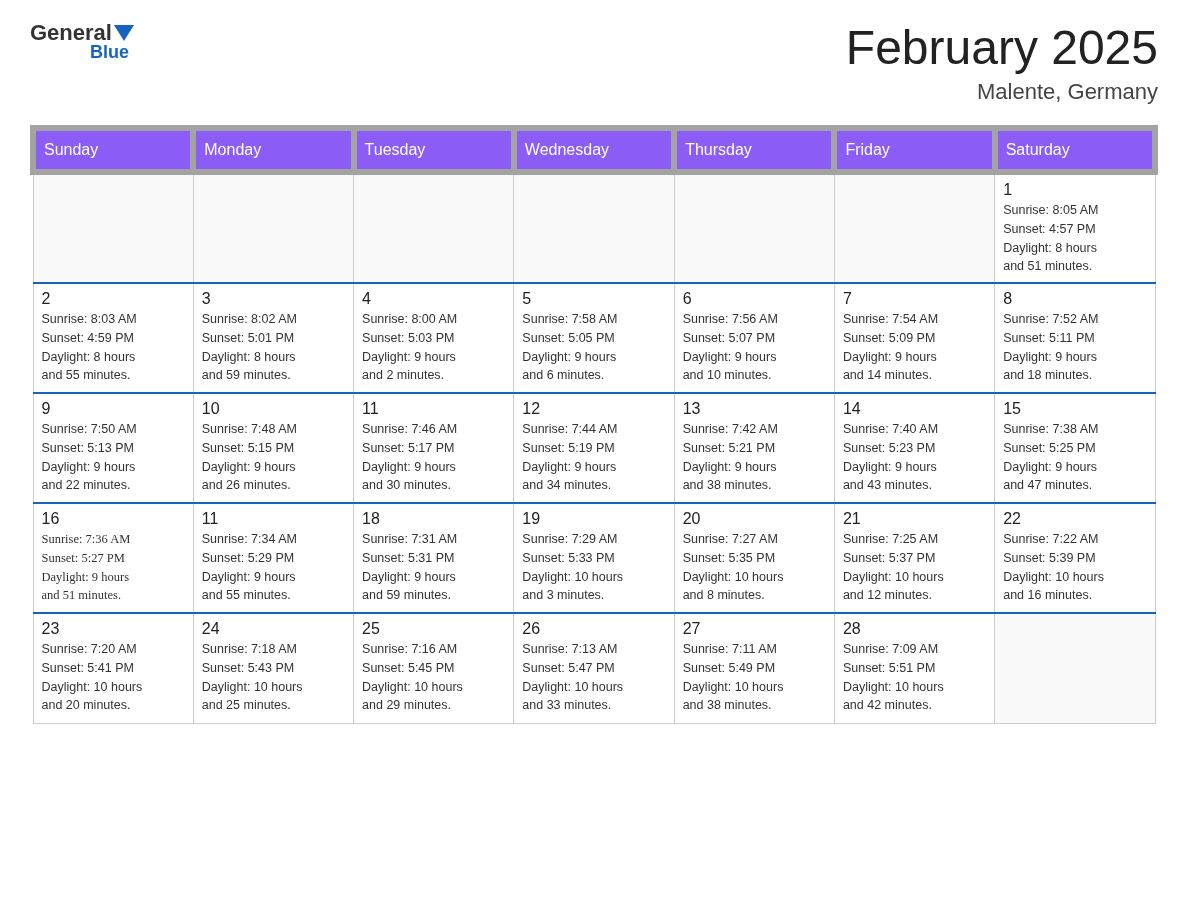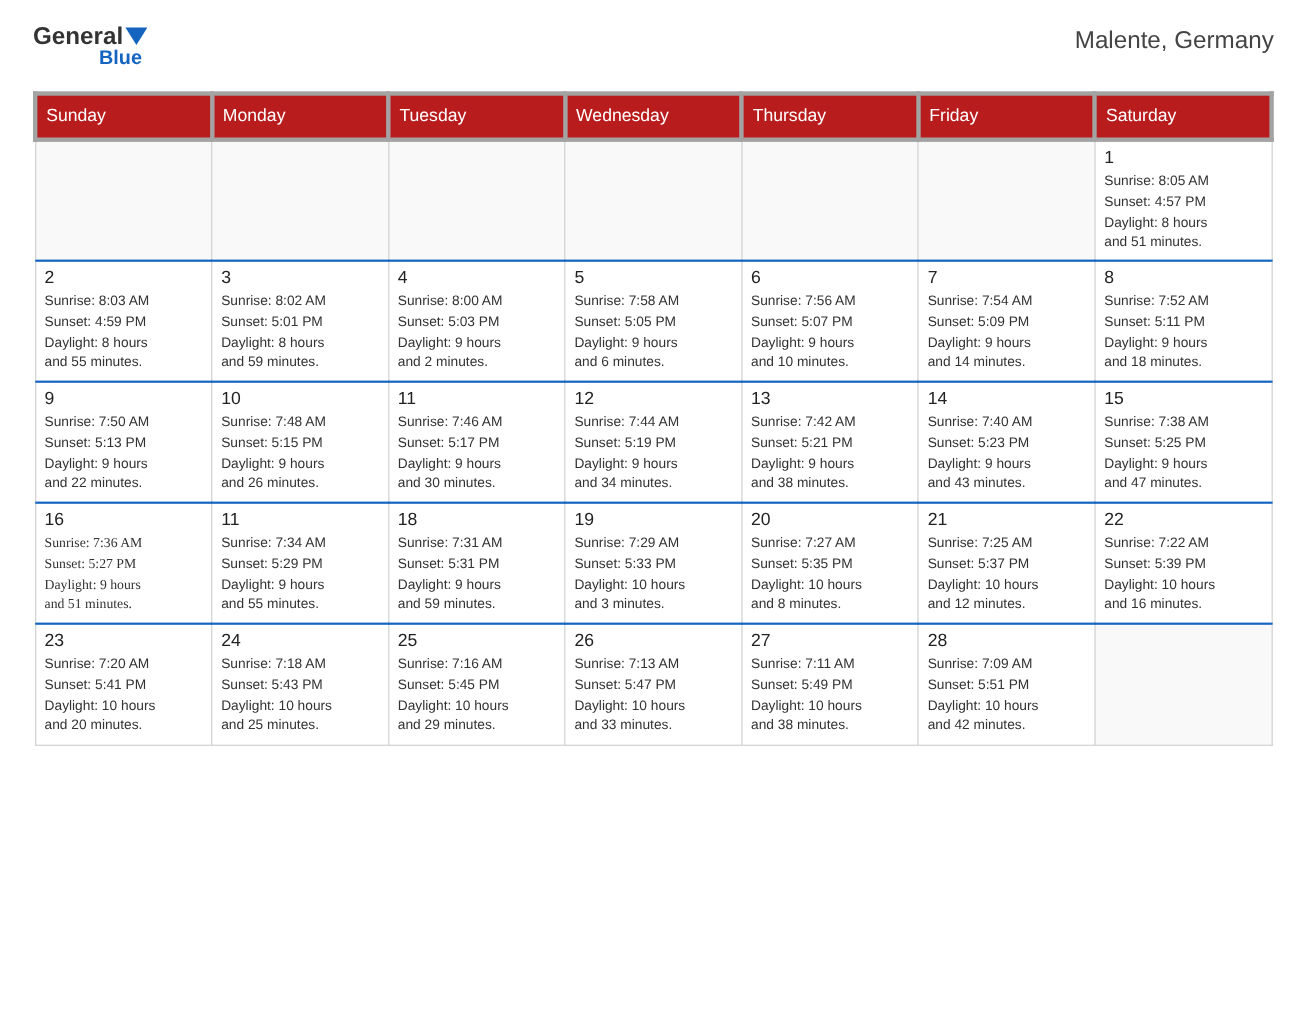--- a/index.html
+++ b/index.html
@@ -57,27 +57,27 @@
     .location {
       font-size: 22px;
       color: #444;
       margin-top: 4px;
     }
     .calendar {
       width: 100%;
       border-collapse: collapse;
     }
     .calendar thead tr th {
-      background: #b91c1c;
+      background: #8b5cf6;
       color: #fff;
       padding: 10px 8px;
       text-align: left;
       font-size: 16px;
       font-weight: normal;
-      border: 4px solid #a3a3a3;
+      border: 6px solid #a3a3a3;
     }
     .calendar tbody tr td {
       vertical-align: top;
       padding: 6px 8px;
       border: 1px solid #ccc;
       width: 14.28%;
       height: 110px;
       font-size: 13px;
       color: #333;
     }
@@ -105,20 +105,21 @@
 
 <div class="header">
   <div class="logo">
     <div class="logo-text">
       <span class="logo-general">General</span>
       <span class="logo-triangle"></span>
     </div>
     <div class="logo-underline">Blue</div>
   </div>
   <div class="title-section">
+    <div class="month-title">February 2025</div>
     <div class="location">Malente, Germany</div>
   </div>
 </div>
 
 <table class="calendar">
   <thead>
     <tr>
       <th>Sunday</th>
       <th>Monday</th>
       <th>Tuesday</th>

